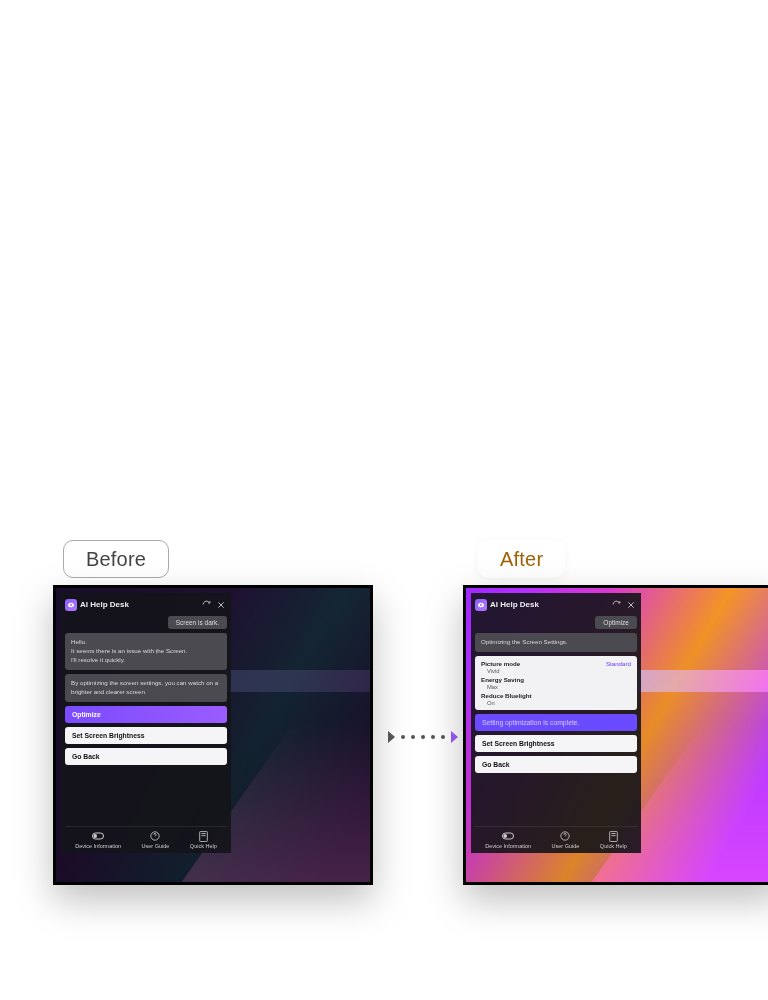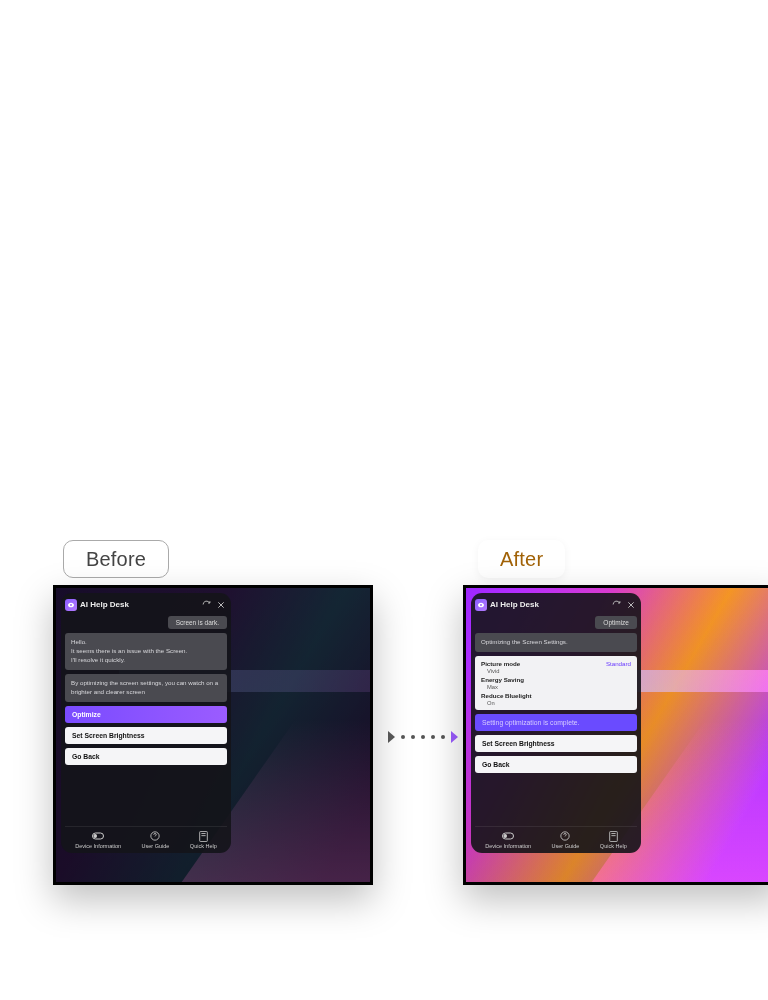--- a/index.html
+++ b/index.html
@@ -92,21 +92,21 @@
   }
   .wp-after .overpass { background: linear-gradient(90deg, rgba(160,230,255,.6), rgba(255,150,255,.45)); }
 
   
   .panel {
     position: absolute;
     left: 5px; top: 5px;
     width: 170px;
     height: 260px;
     background: rgba(20,20,25,.9);
-    border-radius: 11px;
+    border-radius: 0;
     display: flex;
     flex-direction: column;
     padding: 4px;
     gap: 4px;
     color: #ddd;
     font-size: 7px;
   }
   .panel-header {
     display:flex; align-items:center; gap:3px;
     height: 15px;

